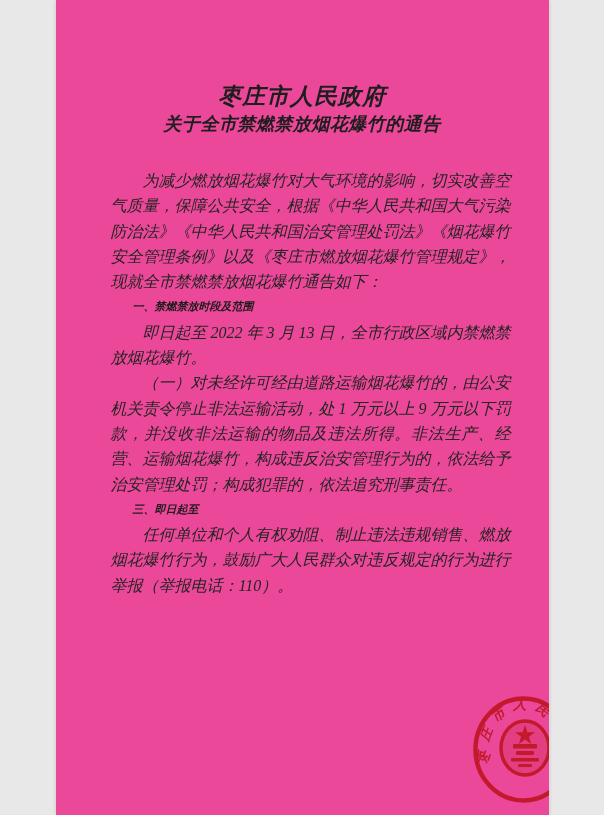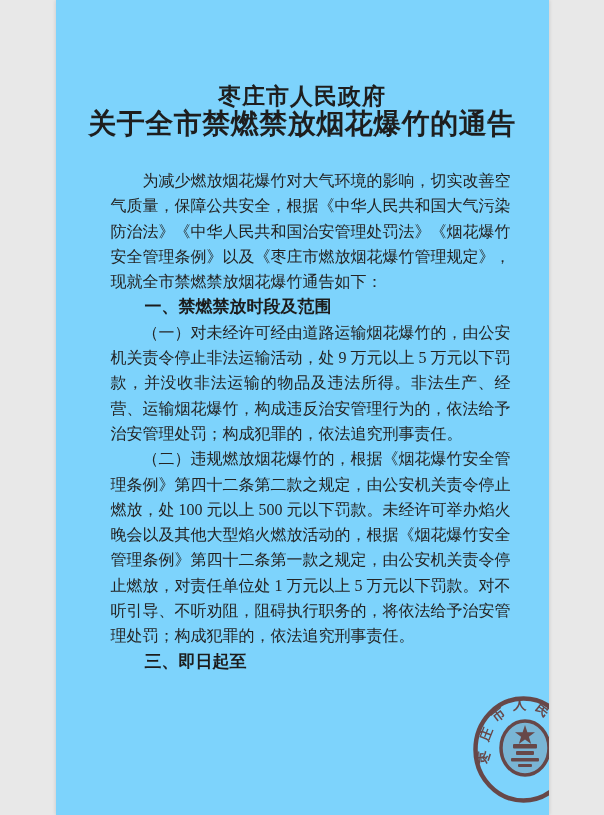--- a/index.html
+++ b/index.html
@@ -1,45 +1,46 @@
 <!DOCTYPE html>
 <html><head>
 <meta charset="utf-8">
 <style>
   html,body { margin:0; padding:0; background:#e8e8e8; }
   .page {
     position:relative;
     width:493px; height:815px;
     margin:0 auto;
-    background:#7dd3fc;
+    background:#ec4899;
     color:#242424;
     font-family:"Liberation Serif","DejaVu Serif",serif;
     overflow:hidden;
     box-shadow:0 0 4px rgba(0,0,0,.15);
+    font-style:italic;
   }
   .title-block { padding-top:84px; text-align:center; }
   .title-line1 {
     font-size:23px; font-weight:bold; line-height:26px;
     letter-spacing:1px; color:#1e1e1e;
   }
   .title-line2 {
-    font-size:28px; font-weight:bold; line-height:28px;
+    font-size:18px; font-weight:bold; line-height:28px;
     letter-spacing:0.5px; color:#1e1e1e;
   }
   .doc-body {
     margin:30px 38px 0 55px;
     font-size:16px; line-height:25.3px;
     text-align:justify;
   }
   .para { margin:0; text-indent:2em; }
   .hd {
     margin:0; text-indent:2em;
     font-weight:700;
     font-family:"Liberation Sans","DejaVu Sans",sans-serif;
-    font-size:17px;
+    font-size:11px;
     color:#1c1c1c;
   }
   .seal {
     position:absolute;
     left:411px; top:692px;
     width:113px; height:115px;
     mix-blend-mode:multiply;
     opacity:0.88;
     pointer-events:none;
   }
@@ -50,23 +51,24 @@
 <div class="page">
 
   <div class="title-block">
     <div class="title-line1">枣庄市人民政府</div>
     <div class="title-line2">关于全市禁燃禁放烟花爆竹的通告</div>
   </div>
 
   <div class="doc-body">
     <p class="para">为减少燃放烟花爆竹对大气环境的影响，切实改善空气质量，保障公共安全，根据《中华人民共和国大气污染防治法》《中华人民共和国治安管理处罚法》《烟花爆竹安全管理条例》以及《枣庄市燃放烟花爆竹管理规定》，现就全市禁燃禁放烟花爆竹通告如下：</p>
     <p class="hd">一、禁燃禁放时段及范围</p>
-    <p class="para">（一）对未经许可经由道路运输烟花爆竹的，由公安机关责令停止非法运输活动，处 9 万元以上 5 万元以下罚款，并没收非法运输的物品及违法所得。非法生产、经营、运输烟花爆竹，构成违反治安管理行为的，依法给予治安管理处罚；构成犯罪的，依法追究刑事责任。</p>
-    <p class="para">（二）违规燃放烟花爆竹的，根据《烟花爆竹安全管理条例》第四十二条第二款之规定，由公安机关责令停止燃放，处 100 元以上 500 元以下罚款。未经许可举办焰火晚会以及其他大型焰火燃放活动的，根据《烟花爆竹安全管理条例》第四十二条第一款之规定，由公安机关责令停止燃放，对责任单位处 1 万元以上 5 万元以下罚款。对不听引导、不听劝阻，阻碍执行职务的，将依法给予治安管理处罚；构成犯罪的，依法追究刑事责任。</p>
+    <p class="para">即日起至 2022 年 3 月 13 日，全市行政区域内禁燃禁放烟花爆竹。</p>
+    <p class="para">（一）对未经许可经由道路运输烟花爆竹的，由公安机关责令停止非法运输活动，处 1 万元以上 9 万元以下罚款，并没收非法运输的物品及违法所得。非法生产、经营、运输烟花爆竹，构成违反治安管理行为的，依法给予治安管理处罚；构成犯罪的，依法追究刑事责任。</p>
     <p class="hd">三、即日起至</p>
+    <p class="para">任何单位和个人有权劝阻、制止违法违规销售、燃放烟花爆竹行为，鼓励广大人民群众对违反规定的行为进行举报（举报电话：110）。</p>
   </div>
 
   <svg class="seal" viewBox="0 0 113 115" xmlns="http://www.w3.org/2000/svg">
 
     <ellipse cx="56.5" cy="57.5" rx="48" ry="51" fill="none" stroke="#cc3e30" stroke-width="4.5"></ellipse>
 
     <defs>
       <path id="sealArc" d="M 26.5 79 A 35 41 0 1 1 86.5 79" fill="none"></path>
     </defs>
     <text font-size="13.5" fill="#cc3e30" letter-spacing="7.5" font-family="'Liberation Sans','DejaVu Sans',sans-serif" font-weight="bold">

